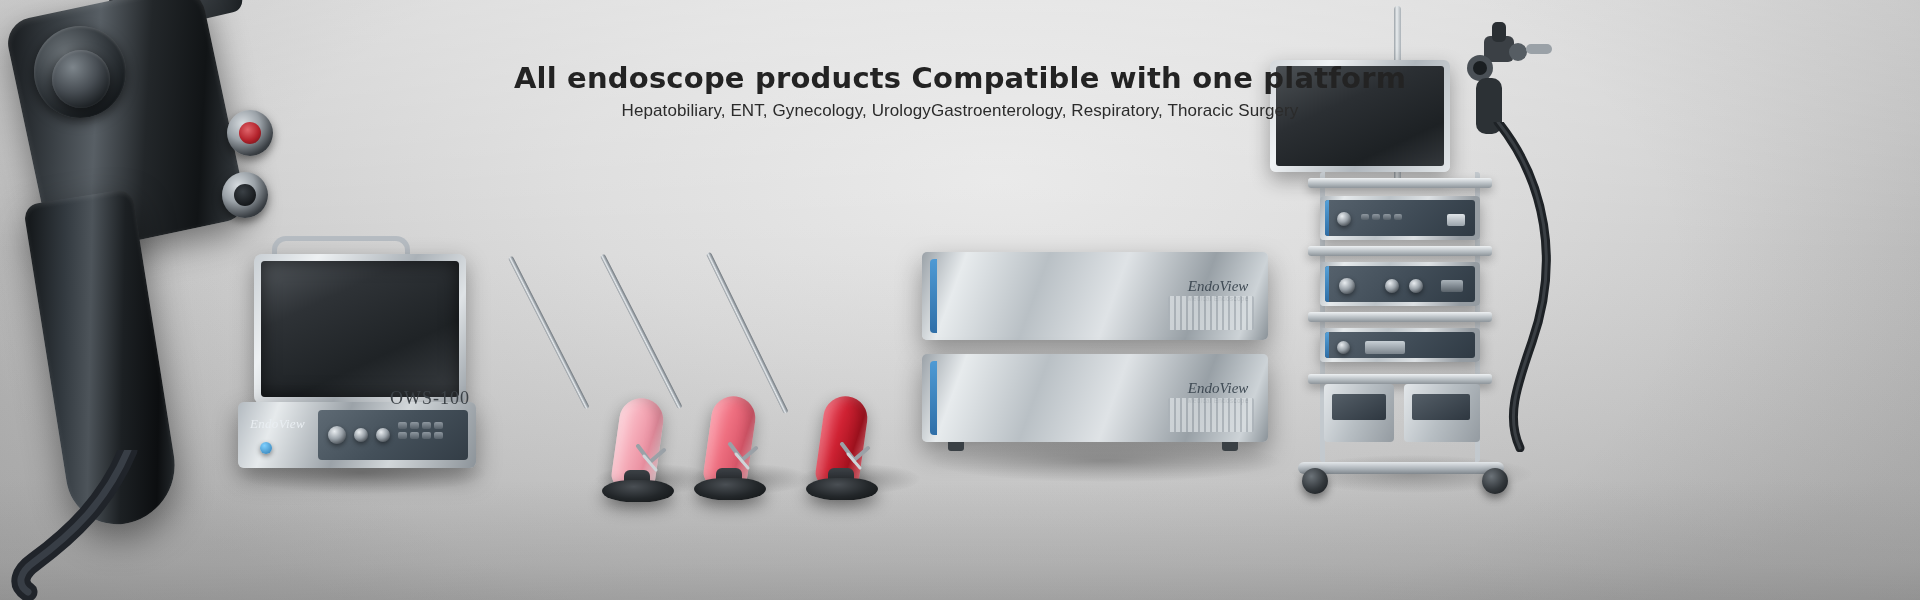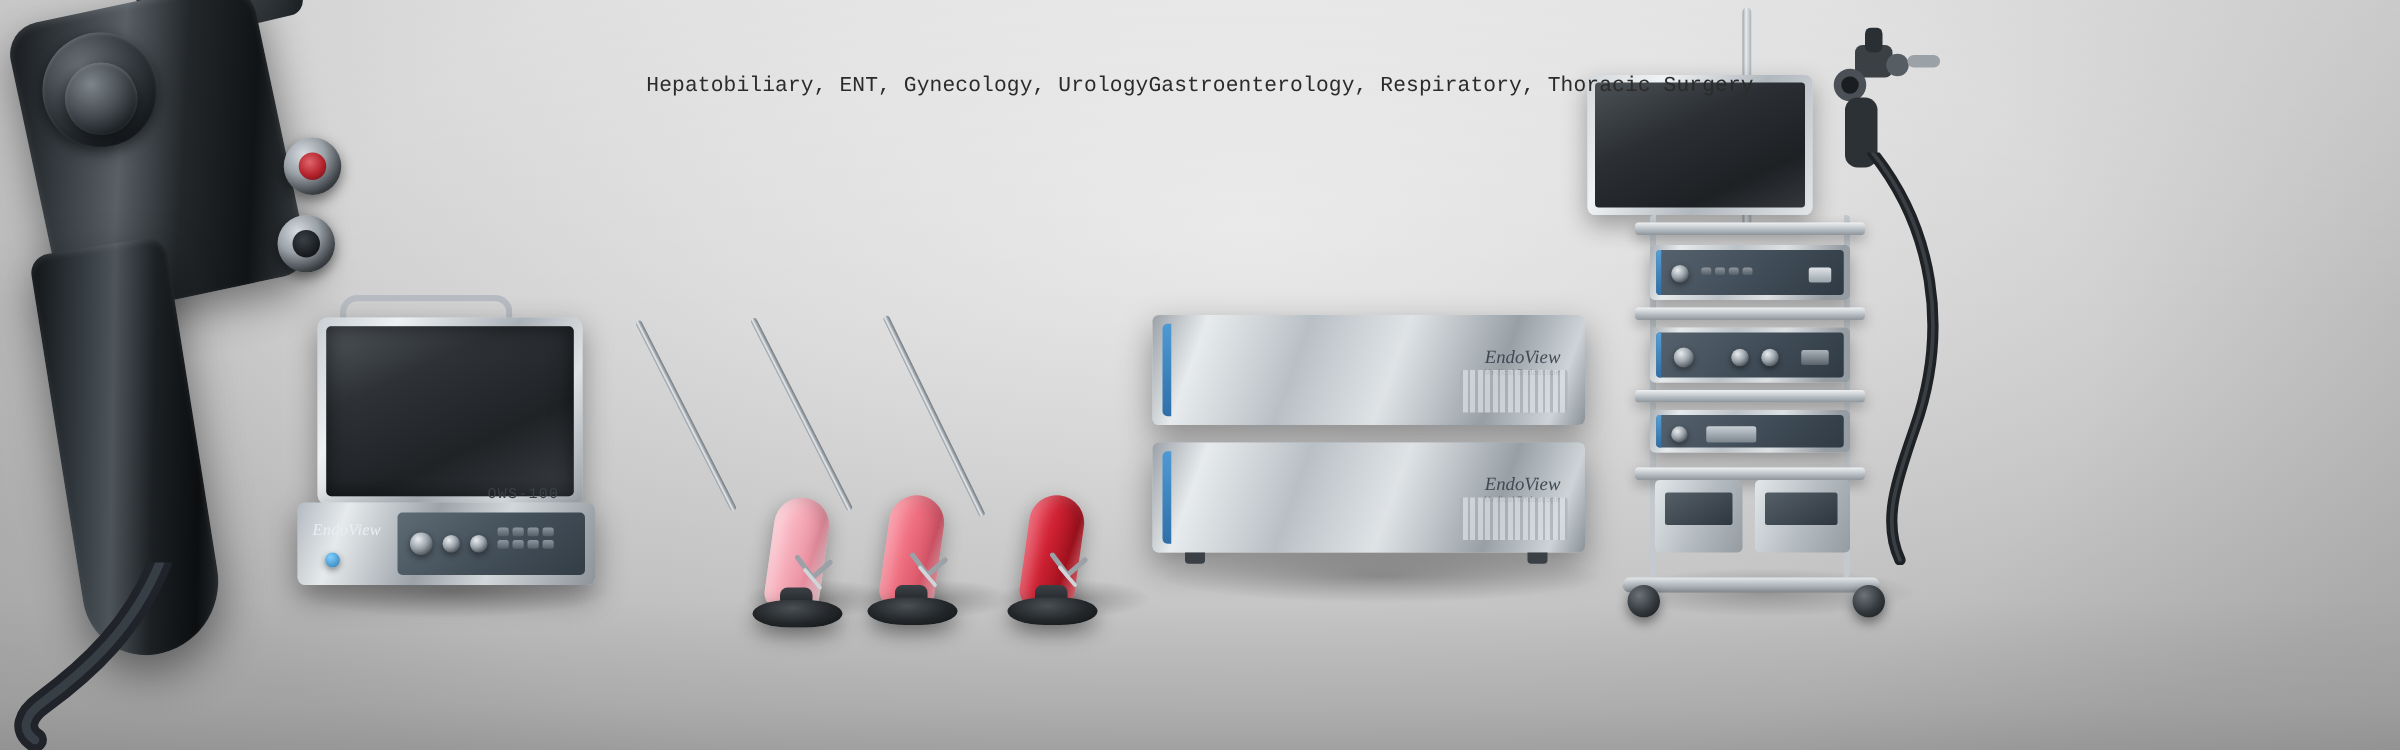--- a/index.html
+++ b/index.html
@@ -58,21 +58,21 @@
   }
   .deptline-cn{
     margin-top:30px;
     font-family:"DejaVu Sans","Liberation Sans",sans-serif;
     font-size:18px;
     color:#2e2e2e;
     letter-spacing:.5px;
   }
   .deptline-en{
     margin-top:6px;
-    font-family:Liberation Mono, monospace;
+    font-family:Liberation Sans, sans-serif;
     font-size:17px;
     color:#2b2b2b;
     letter-spacing:.1px;
   }
 
   
   .prod{ position:absolute; z-index:20; }
   .lbl{
     font-family:"Liberation Serif",serif;
     font-style:italic;
@@ -171,22 +171,22 @@
     border-radius:6px;
     background:linear-gradient(110deg,#b3bac0 0%,#e6eaec 16%,#9ba2a8 44%,#d2d7da 66%,#8d949a 100%);
     box-shadow:0 10px 24px rgba(0,0,0,.38);
   }
   .ows-panel{
     position:absolute; left:80px; top:8px; width:150px; height:50px;
     border-radius:4px;
     background:linear-gradient(140deg,#5e6a74 0%,#44505a 50%,#333d46 100%);
   }
   .ows-lbl{ position:absolute; left:12px; top:14px; font-size:13px; }
-  .ows-model{ position:absolute; left:152px; top:-14px; font-size:12px; color:#3b4146;
-    font-family:Liberation Mono, monospace; font-style:normal; letter-spacing:1px;text-align:right;}
+  .ows-model{ position:absolute; left:152px; top:-14px; font-size:18px; color:#3b4146;
+    font-family:Liberation Serif, serif; font-style:normal; letter-spacing:1px;text-align:right;}
   .knob-sm{ position:absolute; border-radius:50%;
     background:radial-gradient(circle at 36% 30%, #e9edf0 0%, #9aa2a9 45%, #3d4349 85%);
     box-shadow:0 2px 5px rgba(0,0,0,.45);}
   .keypad{ position:absolute; display:grid; grid-template-columns:repeat(4,9px); gap:3px; }
   .keypad i{ display:block; width:9px; height:7px; border-radius:2px;
     background:linear-gradient(180deg,#8e979f,#555f68); }
 
   
   .instr{ position:absolute; }
   .shaft{
@@ -501,17 +501,18 @@
       <circle cx="78" cy="30" r="9" fill="#565d63"></circle>
       <rect x="86" y="22" width="26" height="10" rx="5" fill="#9aa1a7"></rect>
     </svg>
     <svg class="scope-cable" viewBox="0 0 92 330">
       <path d="M22 0 C 70 60, 84 140, 56 220 C 40 266, 30 296, 44 326" stroke="#1e2226" stroke-width="9" fill="none" stroke-linecap="round"></path>
       <path d="M22 0 C 70 60, 84 140, 56 220 C 40 266, 30 296, 44 326" stroke="#555c62" stroke-width="3" fill="none" stroke-linecap="round" opacity=".5"></path>
     </svg>
   </div>
 
   <div id="textblock">
+    <h2 class="subhead">All endoscope products Compatible with one platform</h2>
     <p class="deptline-en">Hepatobiliary, ENT, Gynecology, UrologyGastroenterology, Respiratory, Thoracic Surgery</p>
   </div>
 
   <div class="floorshadow"></div>
 </div>
 
 </body></html>

